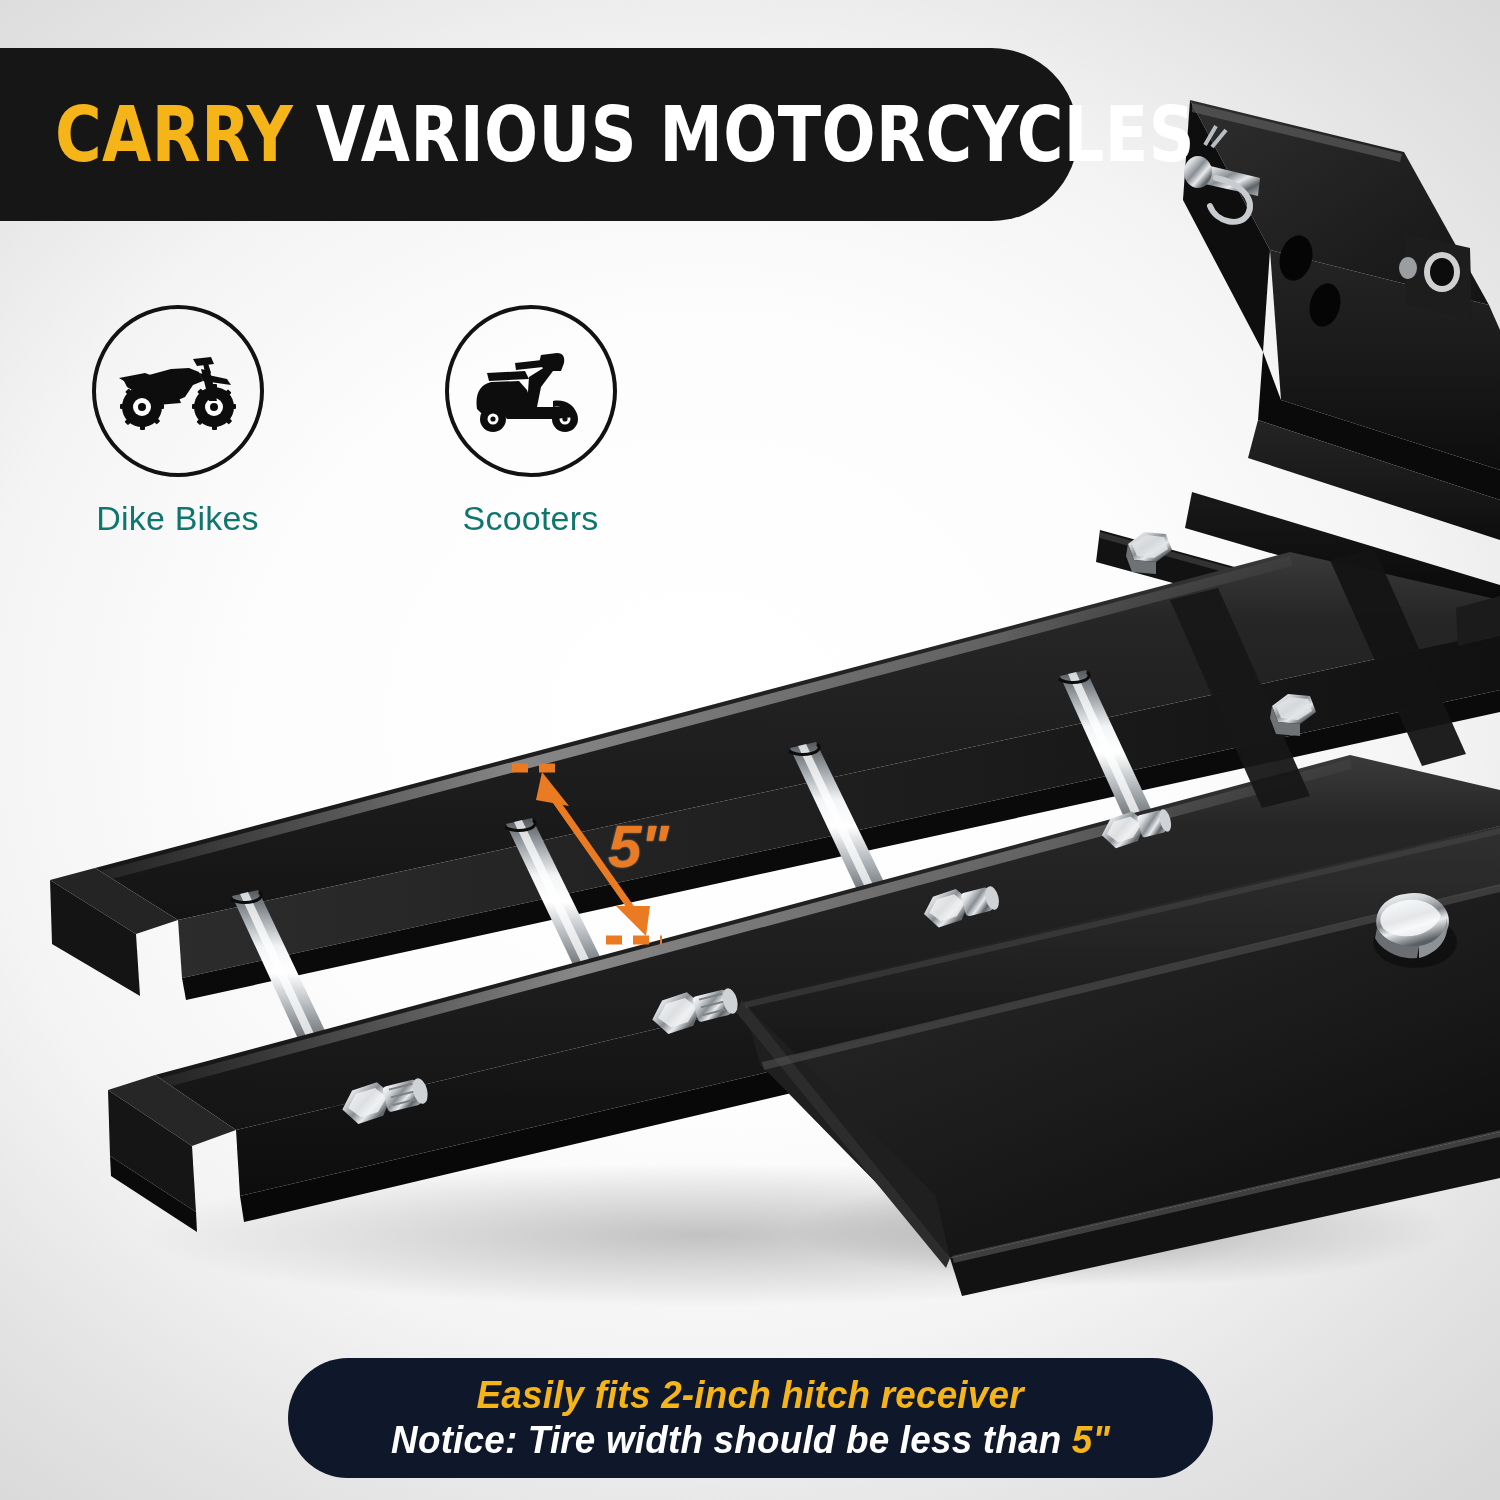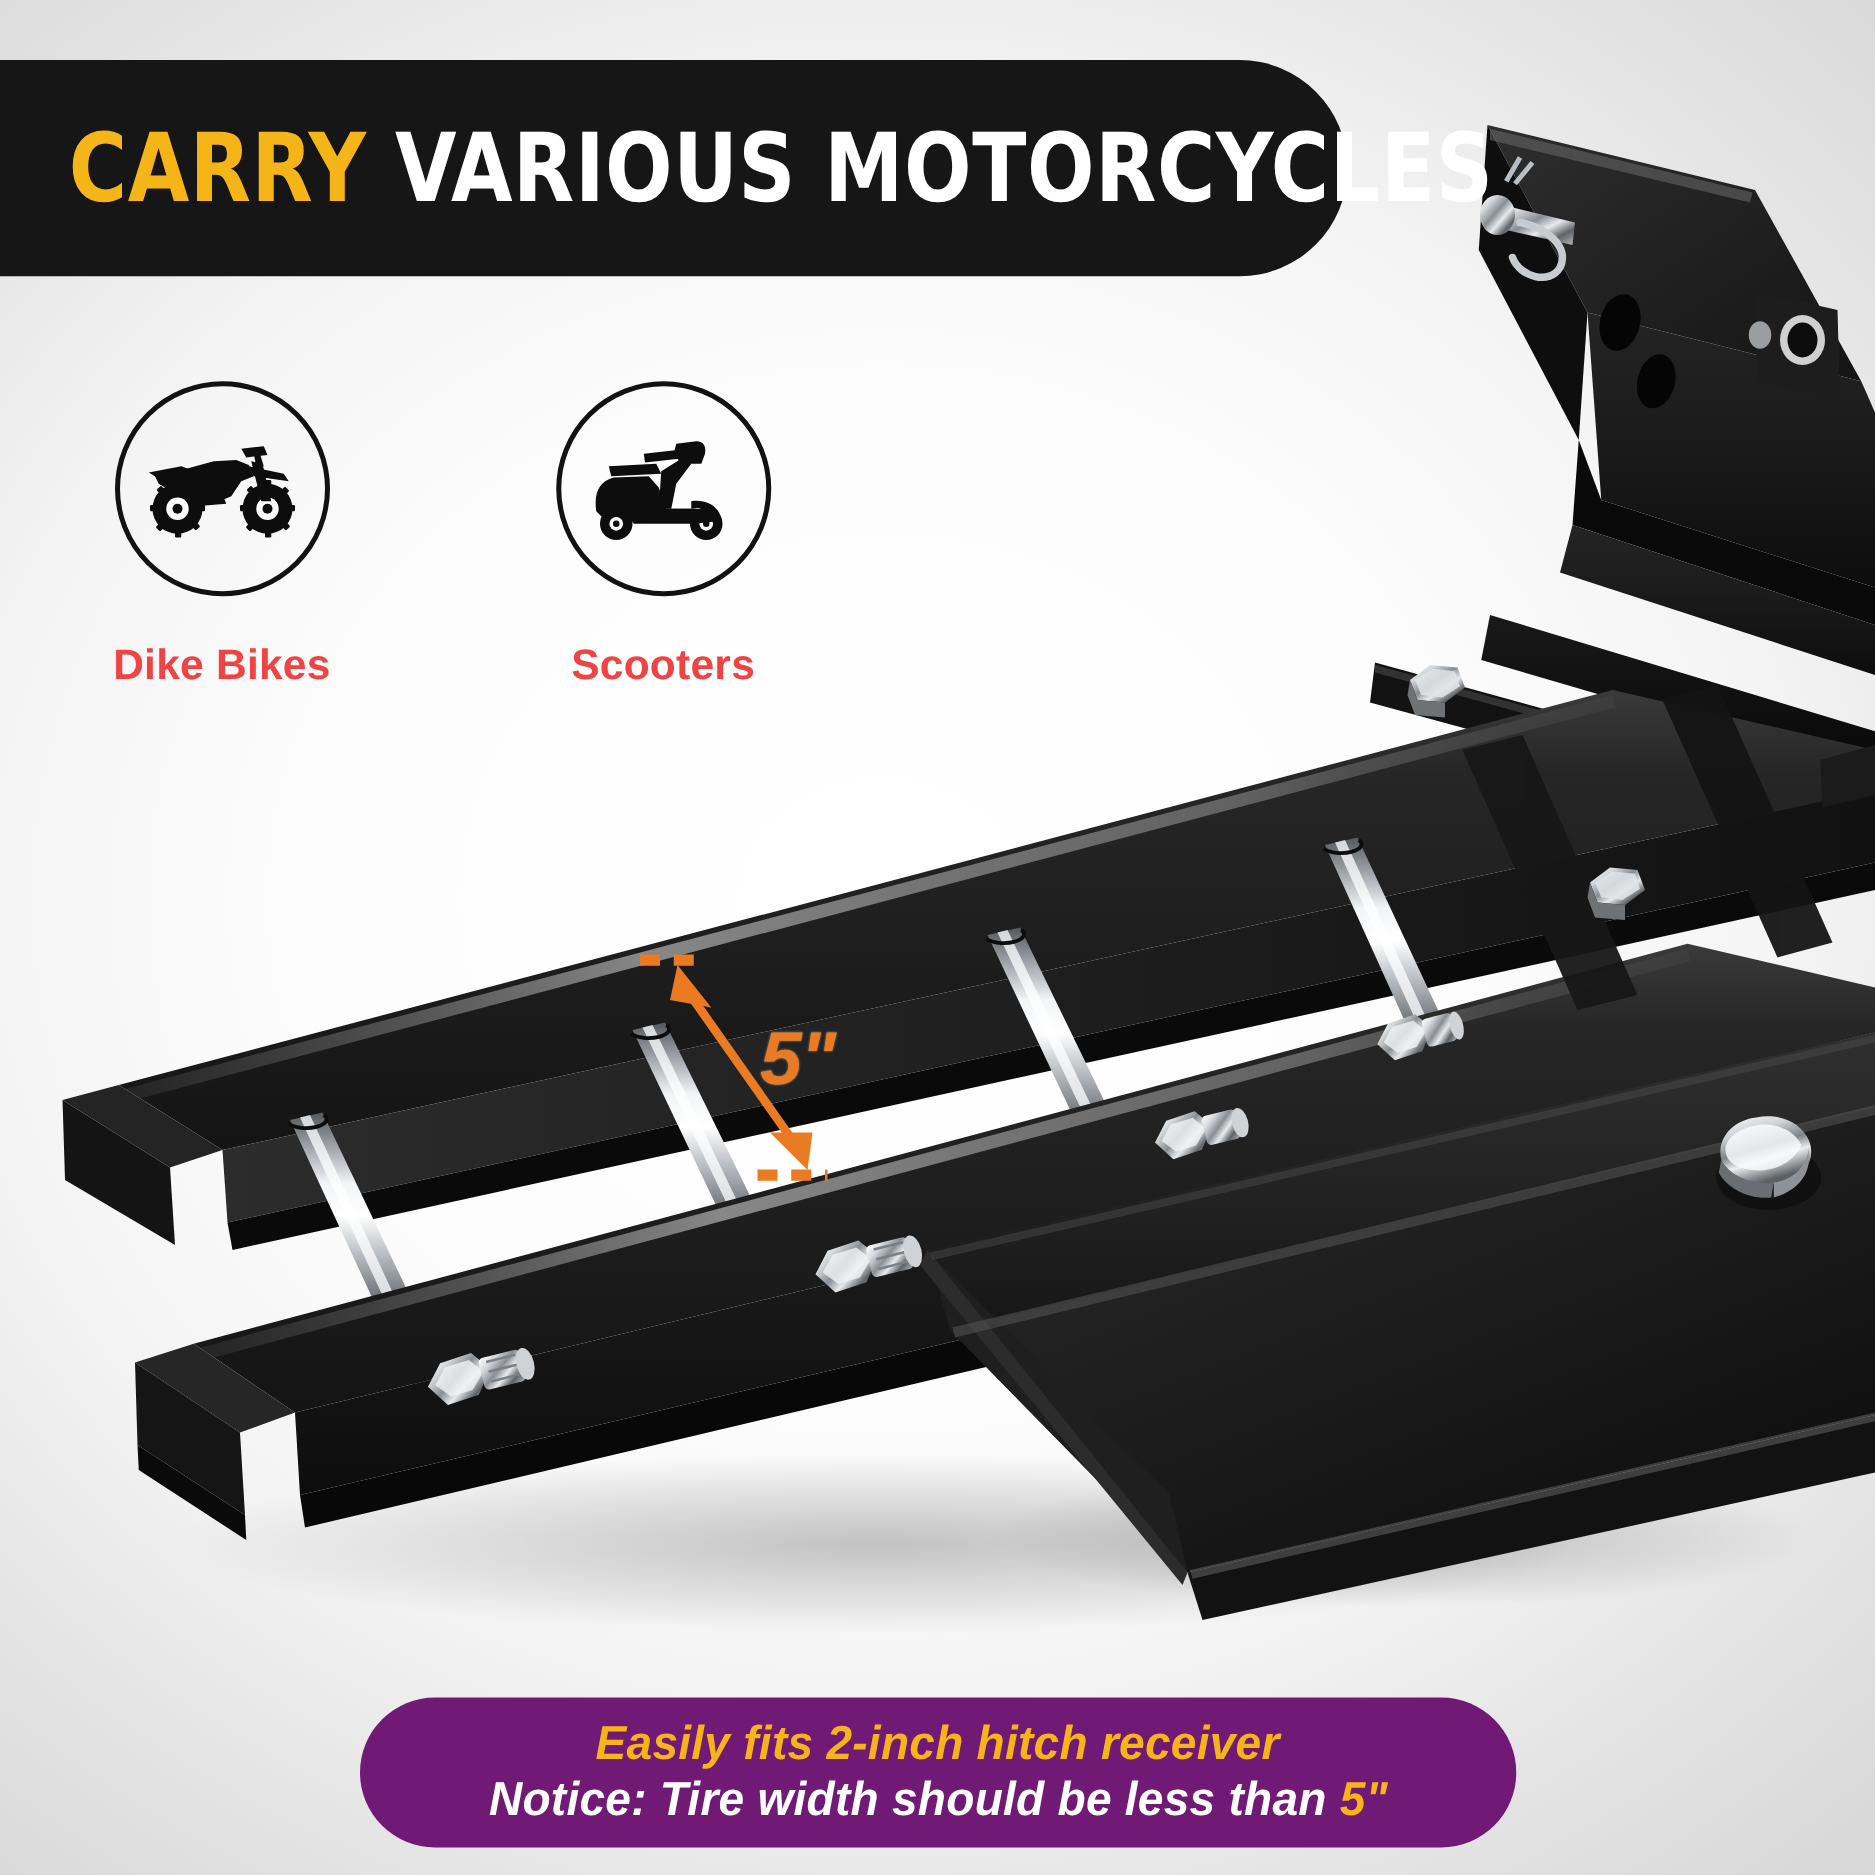--- a/index.html
+++ b/index.html
@@ -43,24 +43,23 @@
   }
   .feature{ width:235px; display:flex; flex-direction:column; align-items:center; }
   .feature-circle{
     width:172px; height:172px; border-radius:50%;
     border:4px solid #121212;
     background:transparent;
     display:flex; align-items:center; justify-content:center;
   }
   .feature-circle svg{ display:block; }
   .feature-label{
-    margin-top:36px;
-    font-size:34px; color:#ef4444; letter-spacing:0.2px;
+    margin-top:22px;
+    font-size:34px; color:#0f766e; letter-spacing:0.2px;
     white-space:nowrap;
-    font-weight:bold;
   }
 
   
   .product{ position:absolute; inset:0; z-index:10; }
   .product svg{ display:block; width:1500px; height:1500px; }
 
   
   .dim-callout{ position:absolute; inset:0; z-index:35; pointer-events:none; }
   .dim-label{
     position:absolute; left:608px; top:812px;
@@ -68,21 +67,21 @@
     font-weight:bold; font-style:italic;
     font-size:60px; color:#EA7B22;
     letter-spacing:-1px;
     text-shadow:0 0 2px rgba(255,255,255,.55);
   }
 
   
   .bottom-banner{
     position:absolute; left:288px; top:1358px;
     width:925px; height:120px;
-    background:#701a75;
+    background:#0f172a;
     border-radius:60px;
     display:flex; flex-direction:column;
     align-items:center; justify-content:center;
     gap:2px;
     z-index:40;
   }
   .bb-line1{
     font-weight:bold; font-style:italic;
     font-size:38px; color:#F5B418;
     letter-spacing:0.2px; white-space:nowrap;

